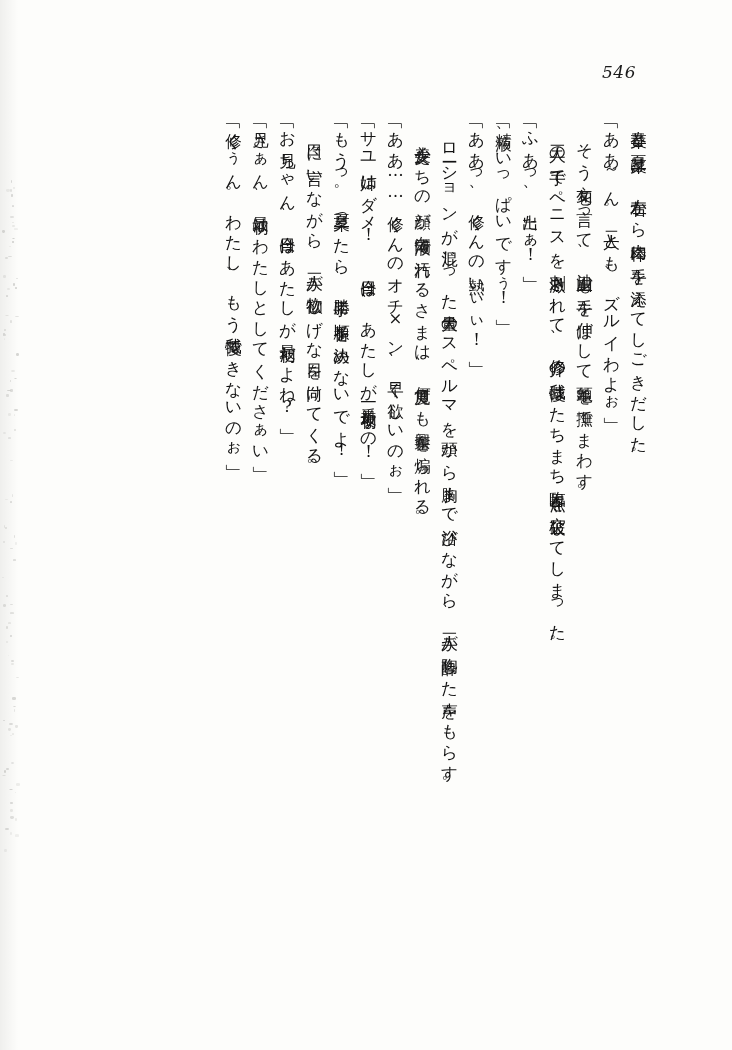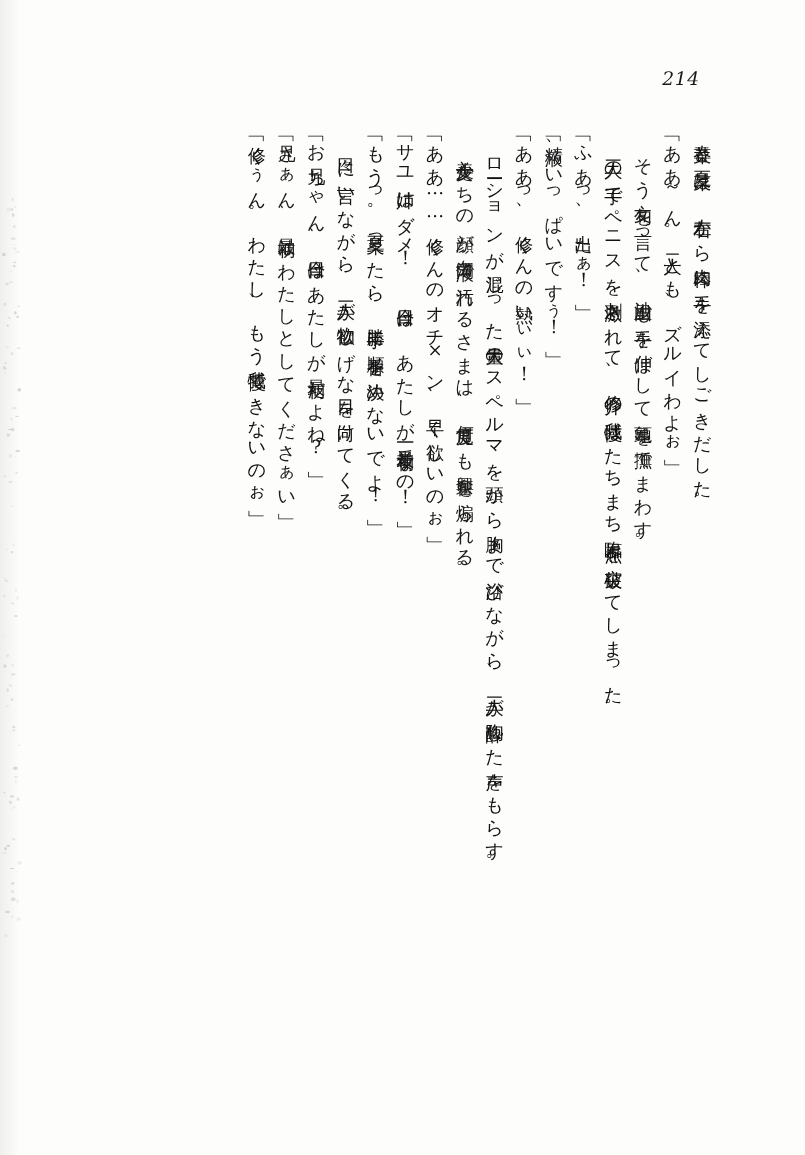--- a/index.html
+++ b/index.html
@@ -189,21 +189,21 @@
       <i style="left: 1.82402px; top: 158.38px; width: 1.31028px; height: 1.21314px; opacity: 0.25;"></i>
       <i style="left: 0.453993px; top: 396.553px; width: 1.33016px; height: 1.9119px; opacity: 0.27;"></i>
       <i style="left: 12.6863px; top: 107.379px; width: 2.00468px; height: 1.22141px; opacity: 0.8;"></i>
       <i style="left: 10.5708px; top: 6.75867px; width: 2.32586px; height: 2.66882px; opacity: 0.35;"></i>
       <i style="left: 2.79768px; top: 647.826px; width: 3.90552px; height: 1.96088px; opacity: 0.67;"></i>
       <i style="left: 8.50887px; top: 582.151px; width: 3.00329px; height: 2.34573px; opacity: 0.45;"></i>
       <i style="left: 11.089px; top: 103.041px; width: 2.09586px; height: 2.96361px; opacity: 0.76;"></i>
       <i style="left: 4.04036px; top: 114.885px; width: 1.95978px; height: 2.13206px; opacity: 0.63;"></i>
     </div>
 
-  <div class="page-number">214</div>
+  <div class="page-number">546</div>
 
   <div class="text-block" id="textblock">
       <div class="tcol">春菜と夏菜は、左右から肉棒に手を添えてしごきだした。</div>
       <div class="tcol">「ああ～ん。二人とも、ズルイわよぉ」</div>
       <div class="tcol indent">そう文句を言って、沙由里も手を伸ばして亀頭を撫でまわす。</div>
       <div class="tcol indent">三人の手でペニスを刺激されて、修介の我慢はたちまち臨界点を突破してしまった。</div>
       <div class="tcol">「ふあっ、出たぁ!」</div>
       <div class="tcol">「精液、いっぱいですぅ!」</div>
       <div class="tcol">「ああっ、修くんの熱いぃぃ!」</div>
       <div class="tcol indent">ローションが混じった大量のスペルマを頭から胸まで浴びながら、三人が陶酔した声をもらす。</div>

